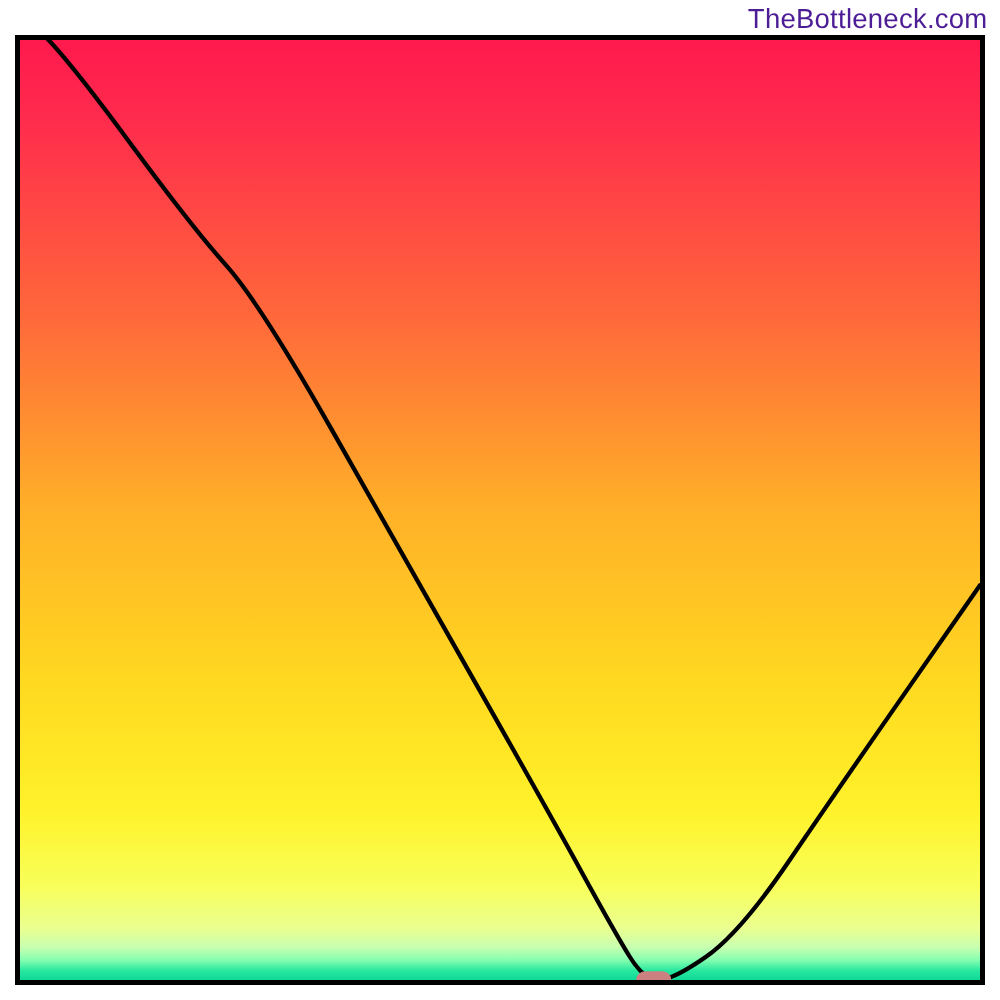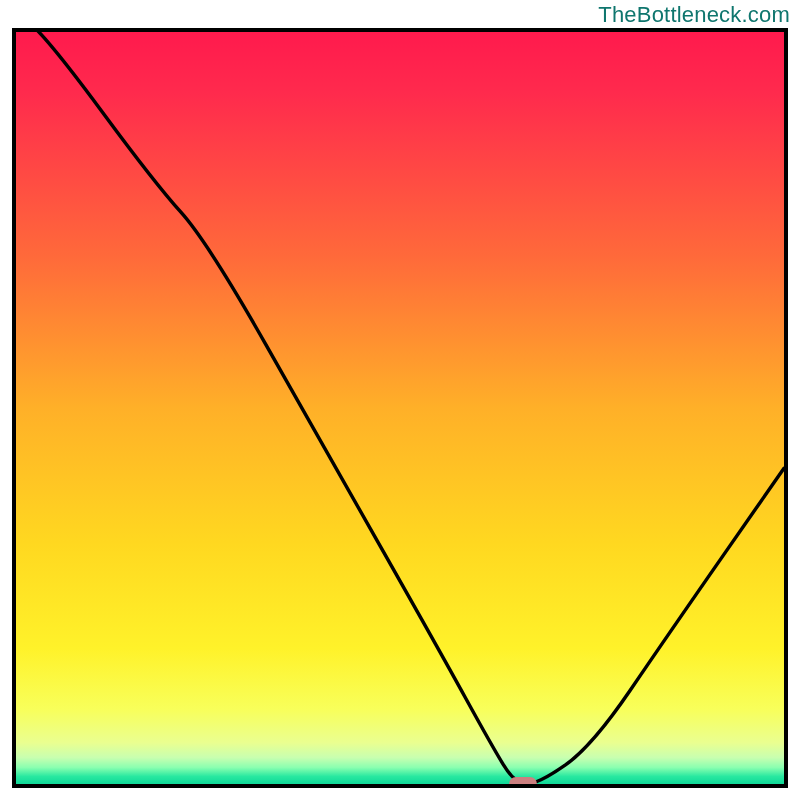--- a/index.html
+++ b/index.html
@@ -15,21 +15,21 @@
     width: 800px;
     height: 800px;
     box-sizing: border-box;
   }
   .watermark {
     position: absolute;
     top: 2px;
     right: 10px;
     font-size: 22px;
     font-weight: 500;
-    color: #0f766e;
+    color: #4c1d95;
     letter-spacing: 0.2px;
     z-index: 10;
     font-family: Arial, Helvetica, sans-serif;
   }
   .plot-box {
     position: absolute;
     left: 12px;
     top: 28px;
     width: 776px;
     height: 760px;

